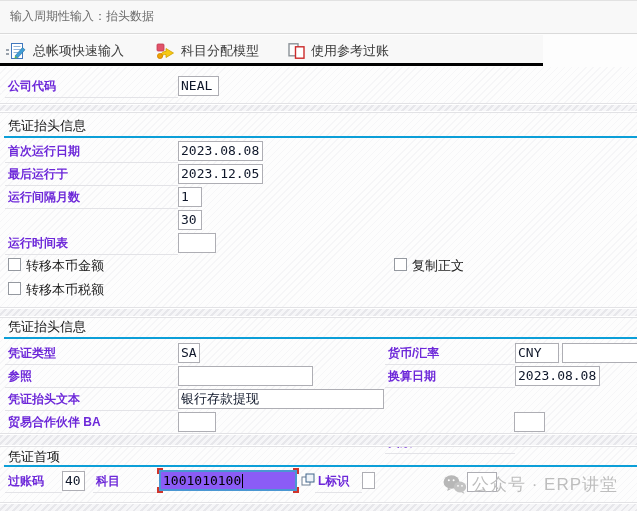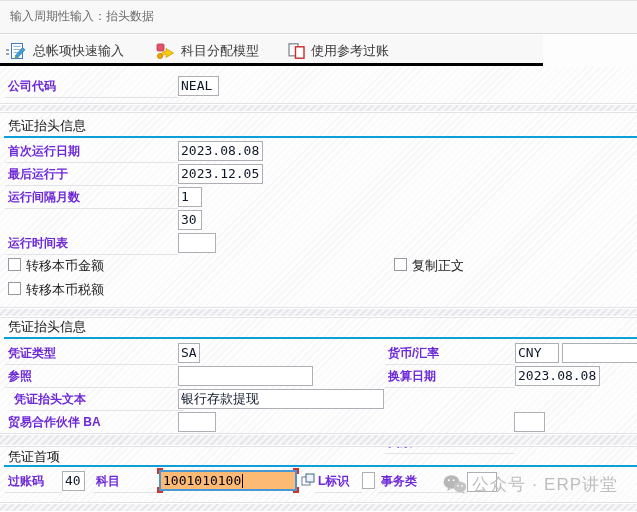--- a/index.html
+++ b/index.html
@@ -24,21 +24,21 @@
   .sechdr { position:absolute; font-size:13px; color:#111; white-space:nowrap; }
   .blue { position:absolute; left:4px; width:633px; height:2px; background:#0c9fd8; }
   .lblcell { position:absolute; height:22px; border-bottom:1px solid #e3e3e7; }
   .lbl { position:absolute; left:3px; top:2px; font-size:12px; color:#6d28d9; white-space:nowrap;font-weight:bold; }
   .fld { position:absolute; height:20px; background:#fff; border:1px solid #aeaeb4;
          font-family:"DejaVu Sans Mono", monospace; font-size:13px; color:#0f172a;
          line-height:18px; padding:0 2px; white-space:nowrap; overflow:hidden; }
   .cb { position:absolute; width:13px; height:13px; background:#fff; border:1px solid #9599a0; }
   .cblbl { position:absolute; font-size:13px; color:#1a1a1a; white-space:nowrap; }
   
-  .focusfld { position:absolute; background:#fdba74; border:2px solid #4a97d2; display:flex;
+  .focusfld { position:absolute; background:#8b5cf6; border:2px solid #4a97d2; display:flex;
               align-items:center; padding:4px 2px; font-family:"DejaVu Sans Mono", monospace;
               font-size:13px; color:#000; }
   .caret { width:1px; height:14px; background:#000; margin-left:1px; }
   .cnr { position:absolute; width:6px; height:6px; border:2px solid #d0342c; }
   .cnr.tl { left:-4px; top:-4px; border-right:none; border-bottom:none; }
   .cnr.tr { right:-4px; top:-4px; border-left:none; border-bottom:none; }
   .cnr.bl { left:-4px; bottom:-4px; border-right:none; border-top:none; }
   .cnr.br { right:-4px; bottom:-4px; border-left:none; border-top:none; }
   .icon { position:absolute; display:block; }
   .wmtext { position:absolute; font-size:17px; color:#bdbdbd; letter-spacing:1px; white-space:nowrap; }
@@ -141,21 +141,21 @@
 
   <div class="lblcell" style="left:5px; top:366px; width:173px;">
     <span class="lbl">参照</span>
   </div>
   <div class="fld" style="left:178px; top:366px; width:135px;"></div>
   <div class="lblcell" style="left:385px; top:366px; width:130px;">
     <span class="lbl">换算日期</span>
   </div>
   <div class="fld" style="left:515px; top:366px; width:85px;">2023.08.08</div>
 
-  <div class="lblcell" style="left:11px; top:389px; width:173px;">
+  <div class="lblcell" style="left:5px; top:389px; width:173px;">
     <span class="lbl">凭证抬头文本</span>
   </div>
   <div class="fld" style="left:178px; top:389px; width:206px;">银行存款提现</div>
 
   <div class="lblcell" style="left:5px; top:412px; width:173px;">
     <span class="lbl">贸易合作伙伴 BA</span>
   </div>
   <div class="fld" style="left:178px; top:412px; width:38px;"></div>
   <div class="lblcell" style="left:385px; top:432px; width:130px;">
     <span class="lbl">页数</span>
@@ -186,23 +186,20 @@
   <svg class="icon" style="left:301px; top:473px;" width="14" height="14" viewBox="0 0 14 14">
     <rect x="1" y="4" width="8" height="8" fill="#fff" stroke="#6d7f94"></rect>
     <rect x="5" y="1" width="8" height="8" fill="#eef3f8" stroke="#42678c"></rect>
   </svg>
 
   <div class="lblcell" style="left:315px; top:471px; width:47px;">
     <span class="lbl">L标识</span>
   </div>
   <div class="fld" style="left:362px; top:472px; width:13px; height:17px;"></div>
 
-  <div class="lblcell" style="left:378px; top:471px; width:89px;">
-    <span class="lbl">事务类</span>
-  </div>
   <div class="fld" style="left:467px; top:472px; width:30px;"></div>
 
   <svg class="icon" style="left:443px; top:474px;" width="24" height="20" viewBox="0 0 24 20">
     <ellipse cx="8.5" cy="8" rx="8" ry="6.8" fill="#b7b7b7"></ellipse>
     <path d="M5 14 L4.2 17 L8 15" fill="#b7b7b7"></path>
     <circle cx="5.8" cy="6.3" r="1" fill="#fff"></circle>
     <circle cx="10.6" cy="6.3" r="1" fill="#fff"></circle>
     <ellipse cx="17" cy="13" rx="6.2" ry="5.4" fill="#c3c3c3"></ellipse>
     <path d="M20.5 17.5 L21.4 19.8 L18.2 18.4" fill="#c3c3c3"></path>
     <circle cx="15" cy="11.8" r="0.9" fill="#fff"></circle>

